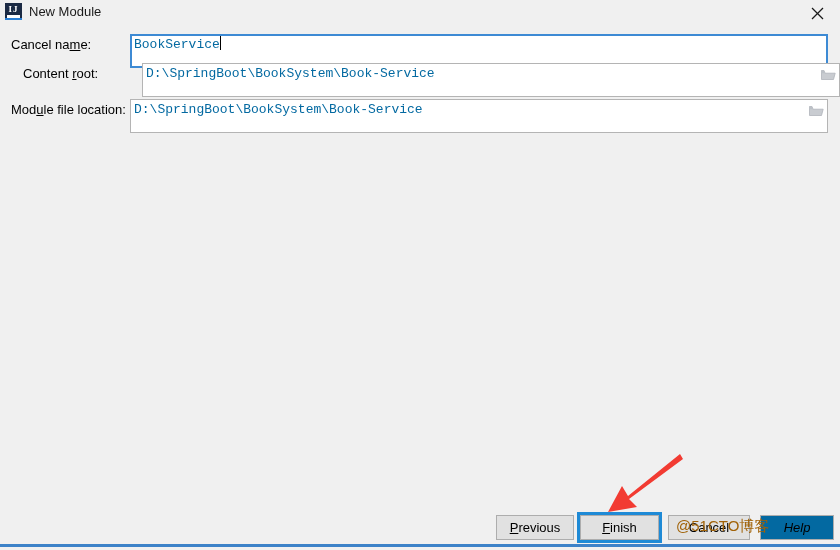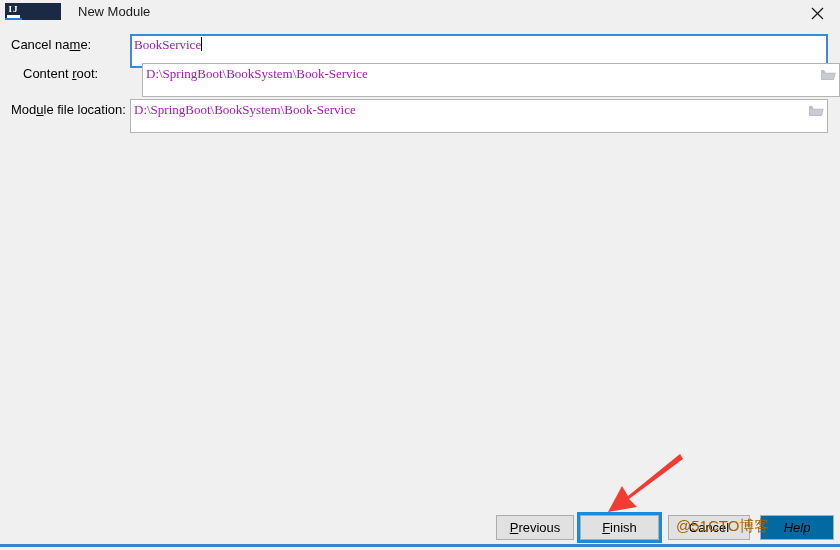--- a/index.html
+++ b/index.html
@@ -41,21 +41,20 @@
     display: flex;
     align-items: center;
     gap: 7px;
   }
   #app-icon {
     width: 17px;
     height: 17px;
     position: relative;
     background: #1b2a44;
     display: block;
-    padding-left: 39px;
   }
   #app-icon .ij-letters {
     position: absolute;
     left: 0; top: 1px;
     width: 17px;
     text-align: center;
     font-family: "Liberation Serif", serif;
     font-size: 9px;
     font-weight: bold;
     color: #ffffff;
@@ -72,21 +71,20 @@
     position: absolute;
     left: 0; bottom: 0;
     width: 17px; height: 2px;
     background: #2a7fd4;
   }
   #title-text {
     font-family: "Liberation Sans", sans-serif;
     font-size: 13px;
     color: #1a1a1a;
     line-height: 17px;
-    margin-left: 10px;
   }
   #close-button {
     position: absolute;
     right: 0; top: 0;
     width: 46px;
     height: 26px;
     display: flex;
     align-items: center;
     justify-content: center;
     cursor: default;
@@ -130,23 +128,23 @@
     box-sizing: border-box;
   }
   .text-field {
     position: absolute;
     left: 0; top: 0;
     width: 100%;
     height: 34px;
     box-sizing: border-box;
     background: #ffffff;
     border: 1px solid #b4b4b4;
-    font-family: Liberation Serif, serif;
-    font-size: 13px;
-    color: #a21caf;
+    font-family: Liberation Mono, monospace;
+    font-size: 13px;
+    color: #0369a1;
     padding: 0 3px;
     line-height: 20px;
     white-space: nowrap;
     overflow: hidden;
   }
   .text-field.focused {
     border: 1px solid #3d8ad4;
     box-shadow: inset 0 0 0 1px #3d8ad4;
   }
   .caret {

